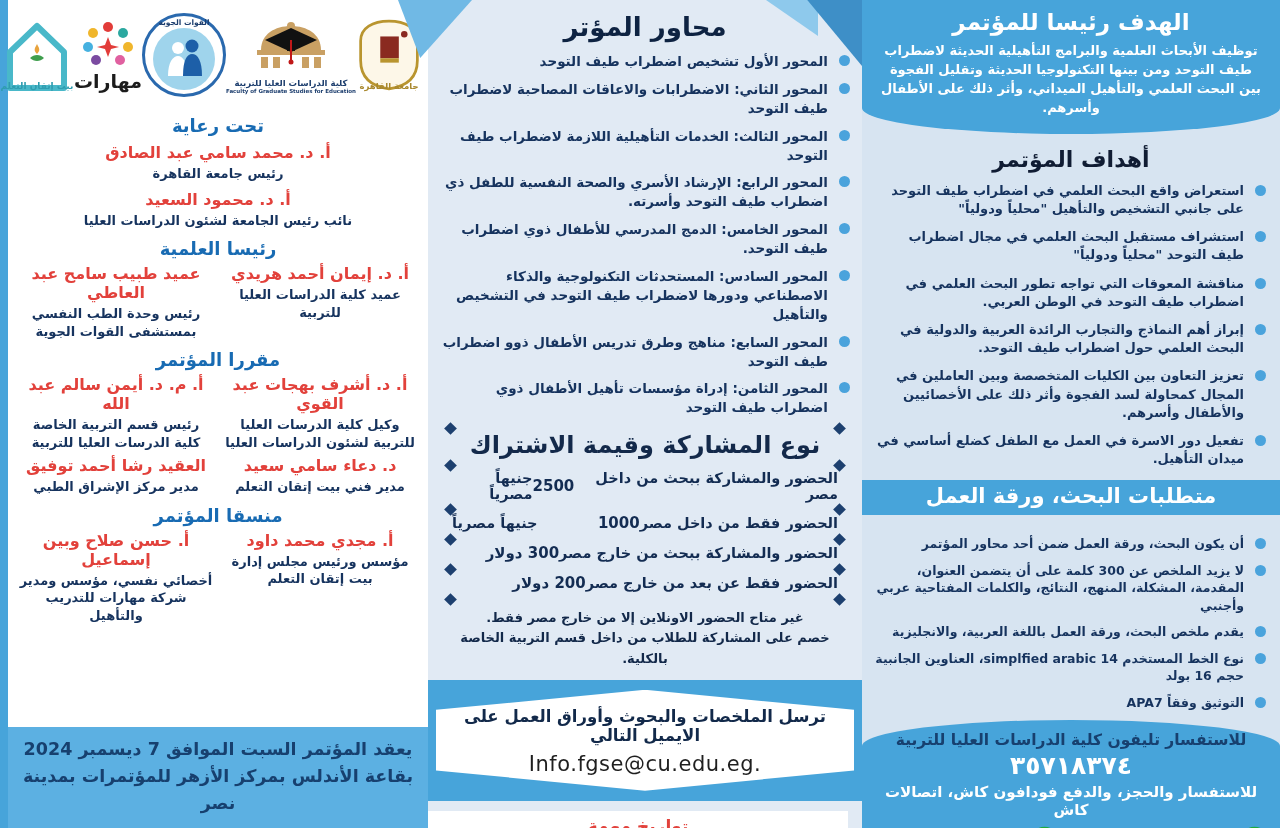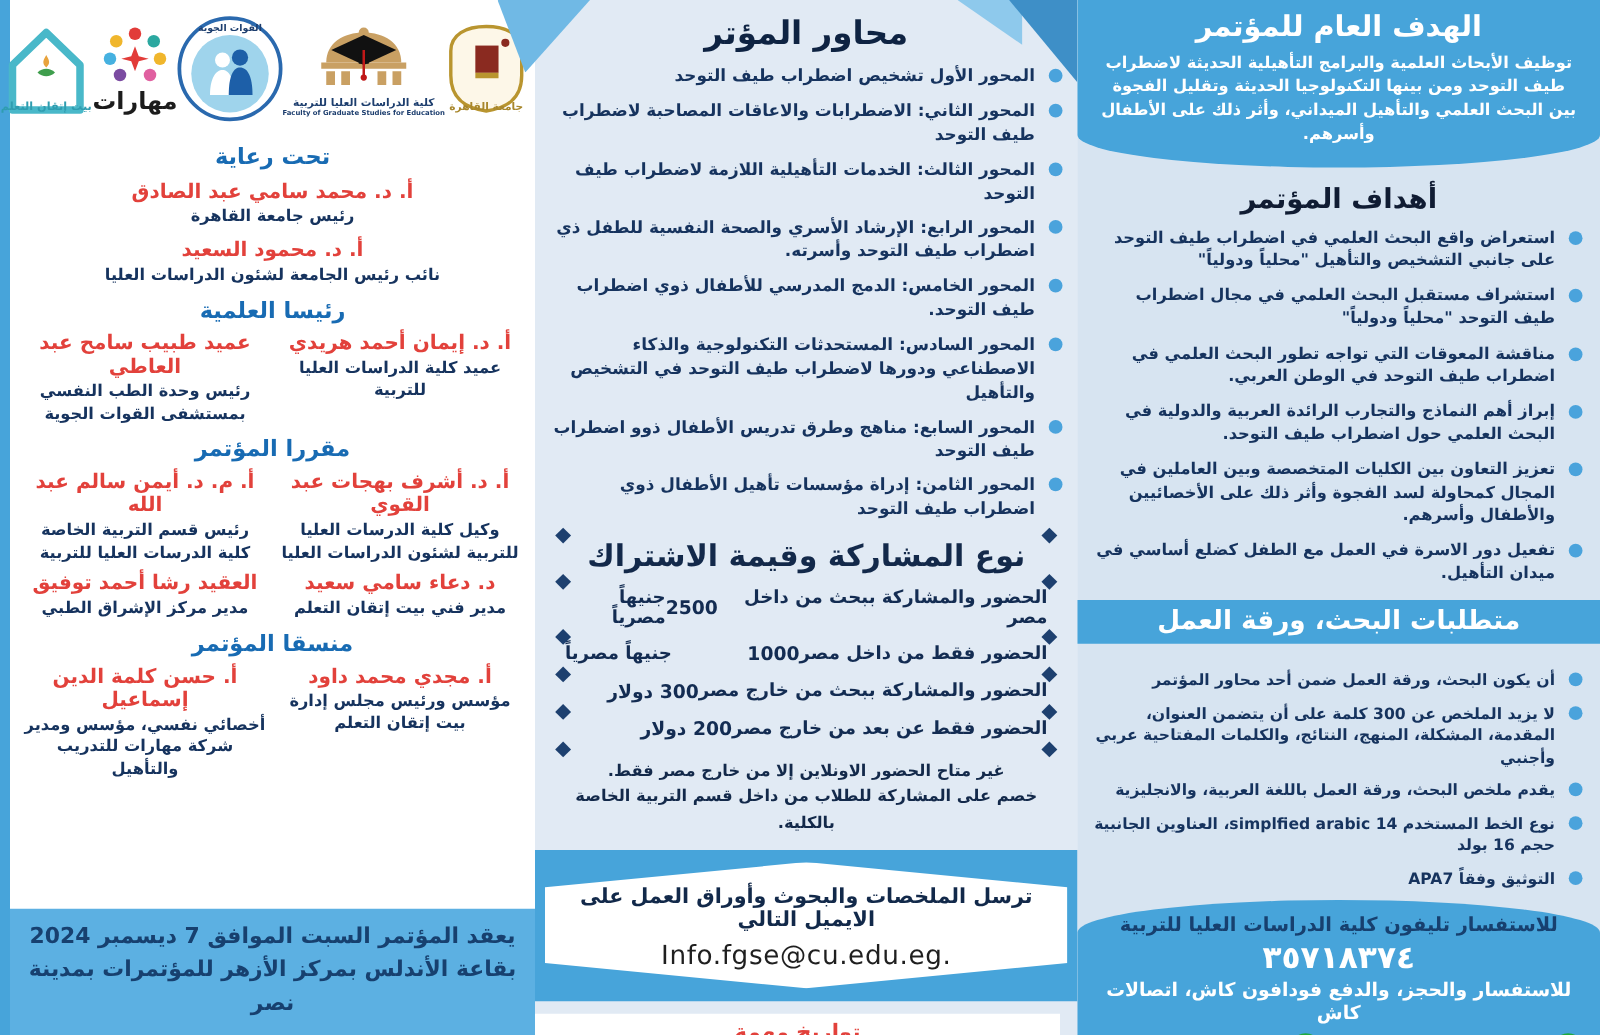--- a/index.html
+++ b/index.html
@@ -195,21 +195,21 @@
   </div>
 
   <div>
     <div class="sec-heading">منسقا المؤتمر</div>
     <div class="pair">
       <div class="person">
         <div class="p-name">أ. مجدي محمد داود</div>
         <div class="p-role">مؤسس ورئيس مجلس إدارة بيت إتقان التعلم</div>
       </div>
       <div class="person">
-        <div class="p-name">أ. حسن كلمة الدين إسماعيل</div>
+        <div class="p-name">أ. حسن صلاح وبين إسماعيل</div>
         <div class="p-role">أخصائي نفسي، مؤسس ومدير شركة مهارات للتدريب والتأهيل</div>
       </div>
     </div>
   </div>
 
   <div class="venue">
     <div>يعقد المؤتمر السبت الموافق 7 ديسمبر 2024</div>
     <div>بقاعة الأندلس بمركز الأزهر للمؤتمرات بمدينة نصر</div>
   </div>
 </div>
@@ -269,21 +269,21 @@
 
   <div class="dates-box">
     <div class="dates-heading">تواريخ مهمة</div>
 
   </div>
 
 </div>
 
 <div id="col-right" class="col">
   <div class="goal-band">
-    <div class="goal-heading">الهدف العام للمؤتمر</div>
+    <div class="goal-heading">الهدف رئيسا للمؤتمر</div>
     <div class="goal-text">توظيف الأبحاث العلمية والبرامج التأهيلية الحديثة لاضطراب طيف التوحد ومن بينها التكنولوجيا الحديثة وتقليل الفجوة بين البحث العلمي والتأهيل الميداني، وأثر ذلك على الأطفال وأسرهم.</div>
   </div>
 
   <div class="obj-heading">أهداف المؤتمر</div>
   <div class="objs">
     <div class="bullet"><span class="dot"></span><span>استعراض واقع البحث العلمي في  اضطراب طيف التوحد على جانبي التشخيص والتأهيل "محلياً ودولياً"</span></div>
     <div class="bullet"><span class="dot"></span><span>استشراف مستقبل البحث العلمي في مجال اضطراب طيف التوحد "محلياً ودولياً"</span></div>
     <div class="bullet"><span class="dot"></span><span>مناقشة المعوقات التي تواجه تطور البحث العلمي في اضطراب طيف التوحد في الوطن العربي.</span></div>
     <div class="bullet"><span class="dot"></span><span>إبراز أهم النماذج والتجارب الرائدة العربية والدولية في البحث العلمي حول اضطراب طيف التوحد.</span></div>
     <div class="bullet"><span class="dot"></span><span>تعزيز التعاون بين الكليات المتخصصة وبين العاملين في المجال كمحاولة لسد الفجوة وأثر ذلك على الأخصائيين والأطفال وأسرهم.</span></div>

